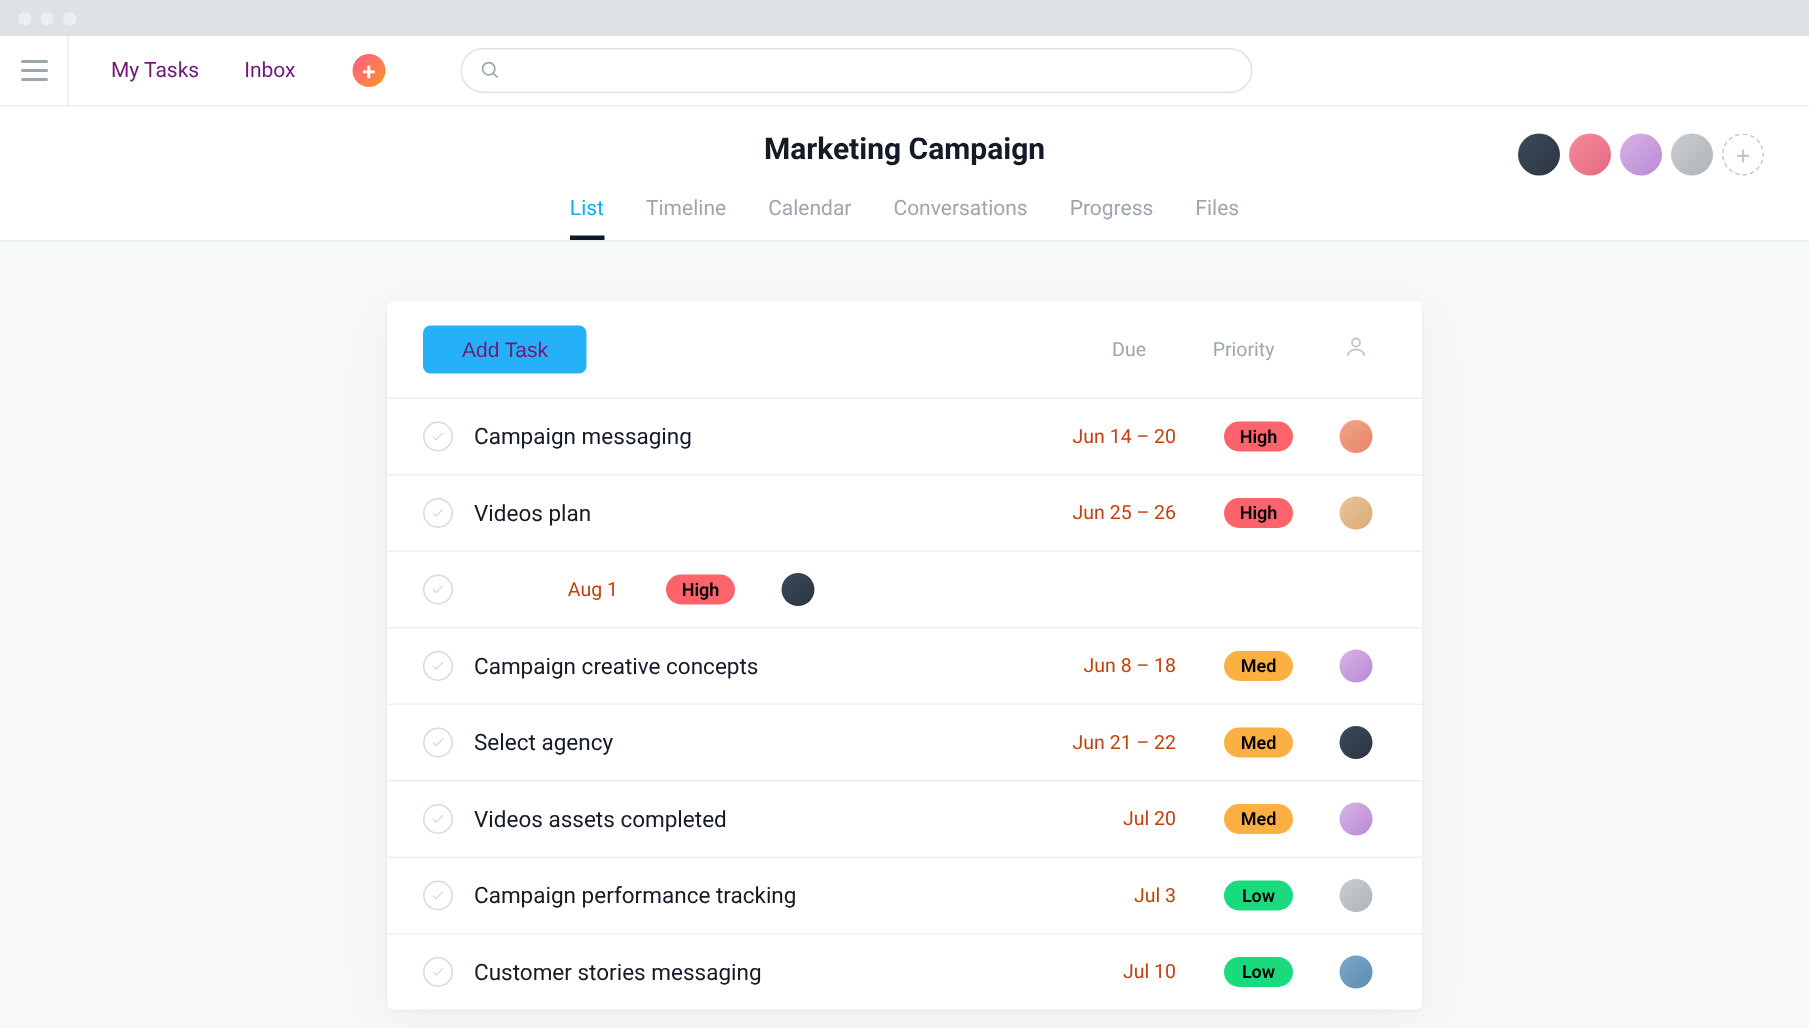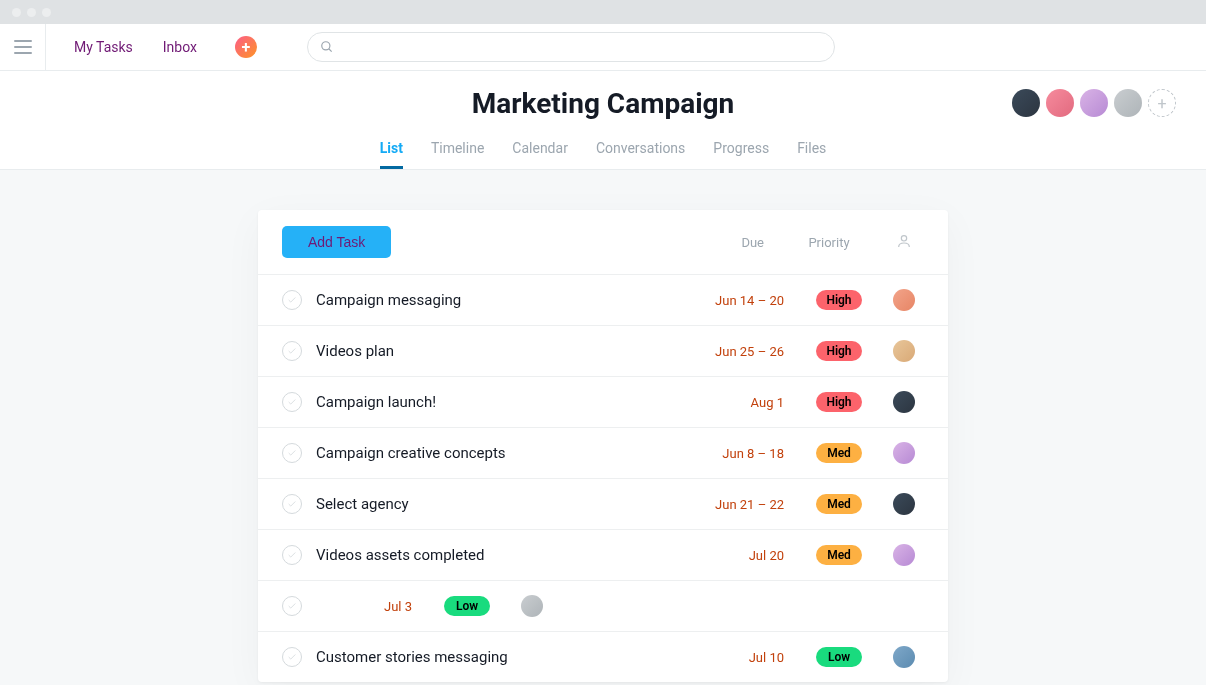--- a/index.html
+++ b/index.html
@@ -49,34 +49,34 @@
   width: 528px; height: 30px; border: 1px solid #e0e4e6; border-radius: 16px;
   display: flex; align-items: center; padding: 0 12px;
 }
 .search svg { width: 14px; height: 14px; stroke:#9ca6af; }
 .search input { border:none; outline:none; flex:1; margin-left:8px; font-size:13px; }
 .header-section {
   background:#fff; border-bottom:1px solid #e8ecee;
   position: relative;
 }
 .project-title {
-  text-align:center; font-size:28px; font-weight:700; color:#151b26; padding-top:16px;
+  text-align:center; font-size:20px; font-weight:700; color:#151b26; padding-top:16px;
 }
 .members {
   position:absolute; right:30px; top:18px; display:flex; align-items:center; gap:6px;
 }
 .avatar { width:28px; height:28px; border-radius:50%; display:inline-block; }
 .avatar.lg { width: 22px; height:22px; }
 .add-member {
   width:28px;height:28px;border-radius:50%;border:1.5px dashed #c0c6cb;
   display:flex;align-items:center;justify-content:center;color:#c0c6cb;font-size:16px;cursor:pointer;
 }
 .tabs { display:flex; justify-content:center; gap:28px; margin-top:20px; font-size:14px; color:#9ca6af;}
 .tab { padding-bottom:10px; cursor:pointer; }
-.tab.active { color:#14aaf5; border-bottom:3px solid #0369a1; font-weight:700;text-align:right;}
+.tab.active { color:#14aaf5; border-bottom:3px solid #0f172a; font-weight:400;text-align:right;}
 .content { padding: 40px 0; display:flex; justify-content:center; }
 .card {
   width: 690px; background:#fff; border-radius:4px;
   box-shadow: 0 1px 3px rgba(0,0,0,.05), 0 10px 40px rgba(0,0,0,.04);
 }
 .card-header {
   display:flex; align-items:center; padding:16px 24px; border-bottom:1px solid #edeff0;
 }
 .add-task-btn {
   background:#25b1f7; color:#701a75; border:none; border-radius:5px;
@@ -216,21 +216,20 @@
           <div class="task-assignee">
             <span class="avatar lg av-f"></span>
           </div>
         </div>
         <div class="task-row">
           <div class="check-circle">
             <svg viewBox="0 0 24 24">
               <polyline points="4 12 9 17 20 6"></polyline>
             </svg>
           </div>
-          <div class="task-name">Campaign launch!</div>
           <div class="task-due">Aug 1</div>
           <div class="pill-wrap">
             <div class="priority-pill priority-High">High</div>
           </div>
           <div class="task-assignee">
             <span class="avatar lg av-a"></span>
           </div>
         </div>
         <div class="task-row">
           <div class="check-circle">
@@ -276,20 +275,21 @@
           <div class="task-assignee">
             <span class="avatar lg av-c"></span>
           </div>
         </div>
         <div class="task-row">
           <div class="check-circle">
             <svg viewBox="0 0 24 24">
               <polyline points="4 12 9 17 20 6"></polyline>
             </svg>
           </div>
+          <div class="task-name">Campaign performance tracking</div>
           <div class="task-due">Jul 3</div>
           <div class="pill-wrap">
             <div class="priority-pill priority-Low">Low</div>
           </div>
           <div class="task-assignee">
             <span class="avatar lg av-d"></span>
           </div>
         </div>
         <div class="task-row">
           <div class="check-circle">

